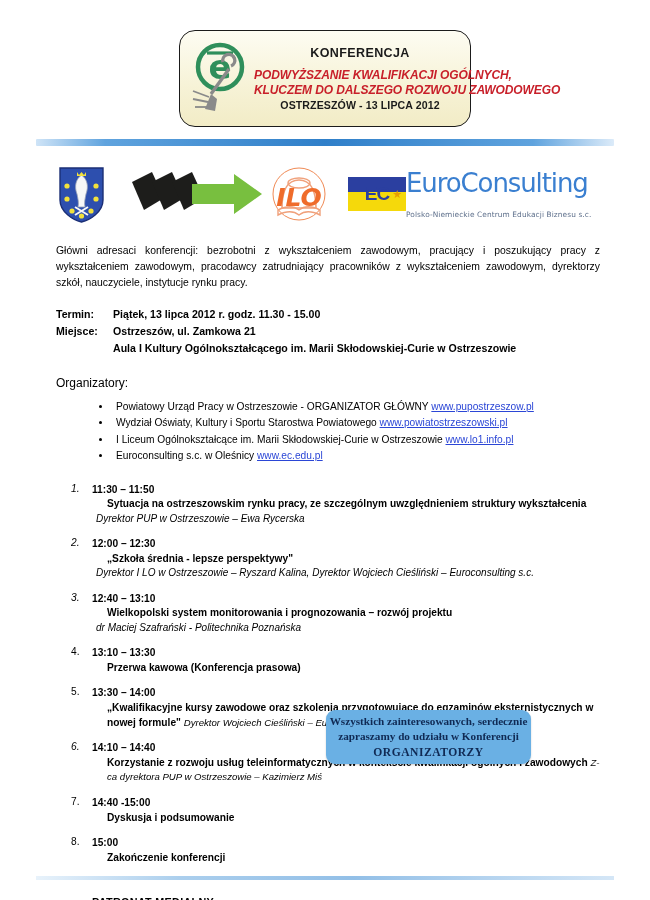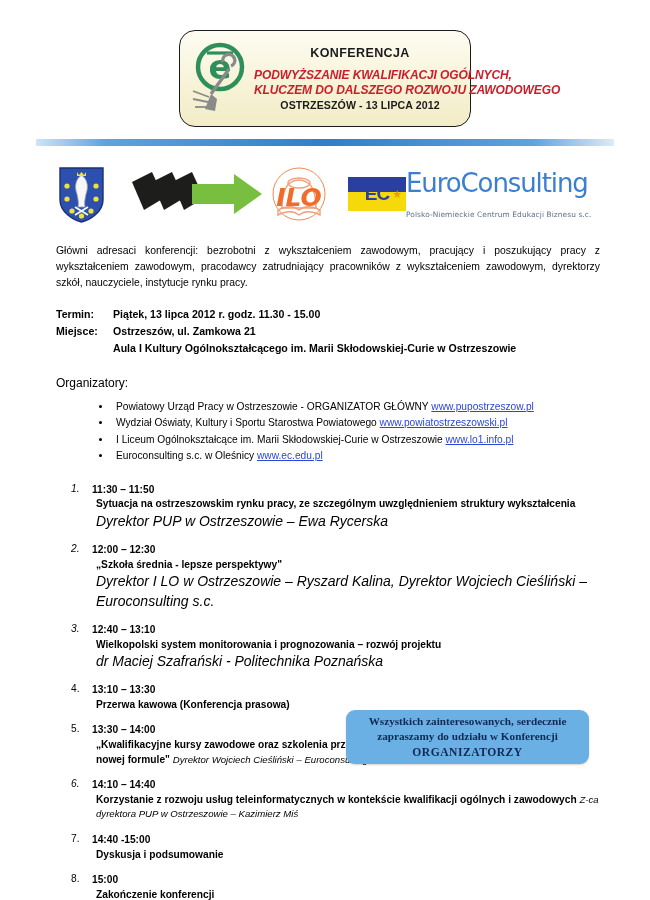--- a/index.html
+++ b/index.html
@@ -170,35 +170,36 @@
     font-style: italic;
     text-align: left;
     padding-left: 5px;
   }
   .ag-num.plain { font-style: normal; font-weight: normal; }
   .ag-body { flex: 1; }
   .ag-time { font-size: 10.2px; font-weight: bold; line-height: 1.45; }
   .ag-title {
     font-size: 10.2px; font-weight: bold; line-height: 1.42;
     padding-left: 4px;
+    margin-left: 11px;
   }
   .ag-sub {
-    font-size: 14px; font-style: italic; line-height: 1.42;
+    font-size: 10px; font-style: italic; line-height: 1.42;
     padding-left: 4px;
   }
   .ag-title .inline-sub {
     font-weight: normal; font-style: italic; font-size: 9.6px;
   }
 
   
   .callout {
     position: absolute;
-    left: 346px;
+    left: 326px;
     top: 710px;
-    width: 243px;
+    width: 205px;
     height: 54px;
     background: #6ab0e4;
     border-radius: 9px;
     color: #102a54;
     font-family: "Liberation Serif", serif;
     text-align: center;
     display: flex;
     flex-direction: column;
     justify-content: center;
     line-height: 1.32;

